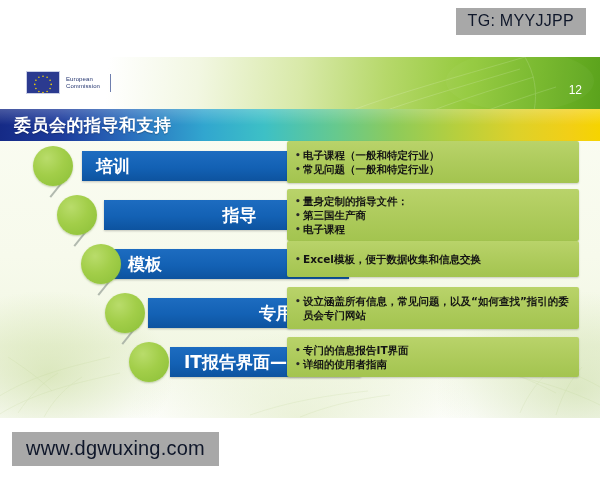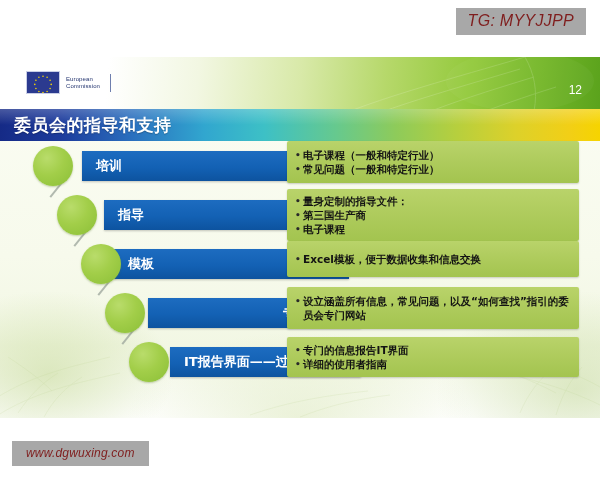--- a/index.html
+++ b/index.html
@@ -176,21 +176,21 @@
     position: absolute;
     height: 30px;
     top: 5px;
     background: linear-gradient(180deg, #1d6cc0 0%, #1361b4 55%, #0d539f 100%);
     display: flex;
     align-items: center;
     box-shadow: 0 1px 2px rgba(0,0,0,.22);
   }
   .bluebar span {
     color: #ffffff;
-    font-size: 13px;
+    font-size: 17px;
     font-weight: bold;
     padding-left: 14px;
     font-family: "DejaVu Sans", "Liberation Sans", sans-serif;
     white-space: nowrap;
   }
 
   
   .greenbox {
     position: absolute;
     left: 287px;
@@ -220,39 +220,38 @@
     color: #2a2a2a;
     font-size: 9px;
     line-height: 14px;
   }
   .bullet-text { flex: 1; }
 
   
   .wm-box {
     position: absolute;
     background: #a8a8a8;
-    color: #7f1d1d;
+    color: #0f172a;
     font-family: "Liberation Sans", sans-serif;
     display: flex;
     align-items: center;
     justify-content: center;
-    font-style: italic;
   }
   #wm-tg {
     right: 14px;
     top: 8px;
     padding: 4px 12px 5px 12px;
     font-size: 16px;
     letter-spacing: .3px;
   }
   #wm-url {
     left: 12px;
     bottom: 14px;
     padding: 5px 14px 6px 14px;
-    font-size: 12px;
+    font-size: 20px;
     letter-spacing: .2px;
   }
   #wm-zhihu {
     position: absolute;
     right: 6px;
     bottom: 20px;
     font-size: 19px;
     color: rgba(255,255,255,.82);
     font-family: "DejaVu Sans", "Liberation Sans", sans-serif;
     text-shadow: 0 1px 2px rgba(90,110,60,.35);
@@ -341,21 +340,21 @@
           <span class="bullet-dot">•</span>
           <span class="bullet-text">电子课程（一般和特定行业）</span>
         </div>
         <div class="bullet-line">
           <span class="bullet-dot">•</span>
           <span class="bullet-text">常见问题（一般和特定行业）</span>
         </div>
       </div>
       <div class="row" style="top: 54px;">
         <div class="connector" style="left: 87px; top: 34px; transform: rotate(38.6598deg);"></div>
-        <div class="bluebar" style="left: 104px; width: 257px;">
+        <div class="bluebar" style="left: 104px; width: 257px; justify-content: center;">
           <span>指导</span>
         </div>
         <div class="node" style="left: 57px;"></div>
       </div>
       <div class="greenbox" style="top: 48px; height: 52px;">
         <div class="bullet-line">
           <span class="bullet-dot">•</span>
           <span class="bullet-text">量身定制的指导文件：</span>
         </div>
         <div class="bullet-line">

